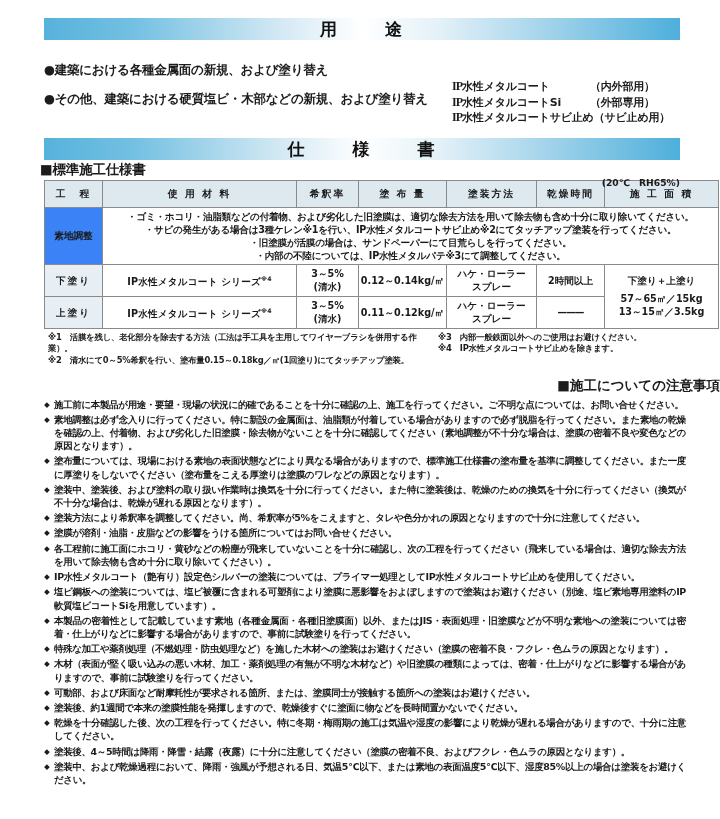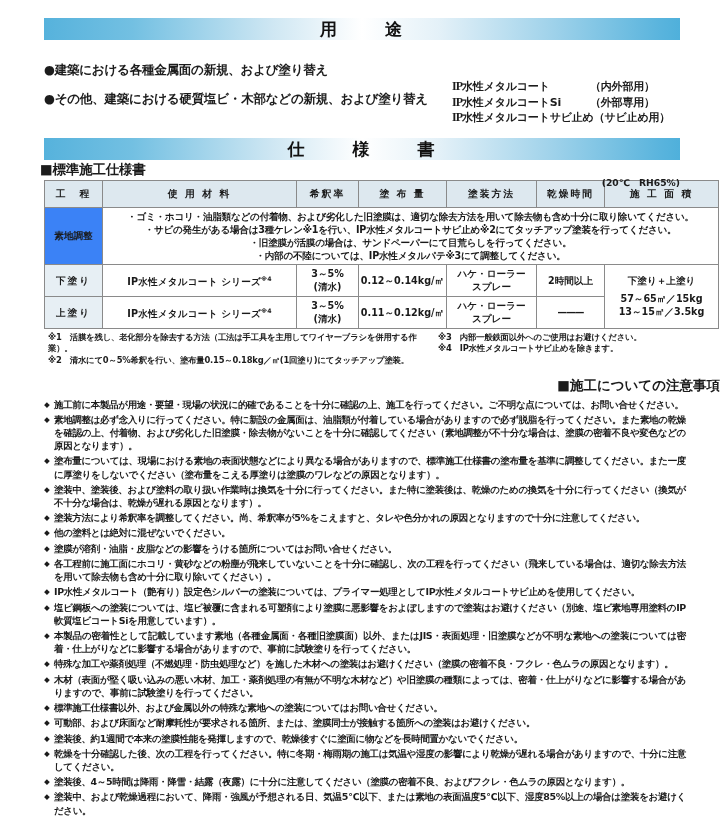--- a/index.html
+++ b/index.html
@@ -257,29 +257,27 @@
     </div>
   </div>
 
   <div class="prec-head">■施工についての注意事項</div>
   <ul class="prec">
     <li>施工前に本製品が用途・要望・現場の状況に的確であることを十分に確認の上、施工を行ってください。ご不明な点については、お問い合せください。</li>
     <li>素地調整は必ず念入りに行ってください。特に新設の金属面は、油脂類が付着している場合がありますので必ず脱脂を行ってください。また素地の乾燥を確認の上、付着物、および劣化した旧塗膜・除去物がないことを十分に確認してください（素地調整が不十分な場合は、塗膜の密着不良や変色などの原因となります）。</li>
     <li>塗布量については、現場における素地の表面状態などにより異なる場合がありますので、標準施工仕様書の塗布量を基準に調整してください。また一度に厚塗りをしないでください（塗布量をこえる厚塗りは塗膜のワレなどの原因となります）。</li>
     <li>塗装中、塗装後、および塗料の取り扱い作業時は換気を十分に行ってください。また特に塗装後は、乾燥のための換気を十分に行ってください（換気が不十分な場合は、乾燥が遅れる原因となります）。</li>
     <li>塗装方法により希釈率を調整してください。尚、希釈率が5%をこえますと、タレや色分かれの原因となりますので十分に注意してください。</li>
-    <li>他の塗料とは絶対に混ぜないでください。</li>
     <li>塗膜が溶剤・油脂・皮脂などの影響をうける箇所についてはお問い合せください。</li>
     <li>各工程前に施工面にホコリ・黄砂などの粉塵が飛来していないことを十分に確認し、次の工程を行ってください（飛来している場合は、適切な除去方法を用いて除去物も含め十分に取り除いてください）。</li>
     <li>IP水性メタルコート（艶有り）設定色シルバーの塗装については、プライマー処理としてIP水性メタルコートサビ止めを使用してください。</li>
     <li>塩ビ鋼板への塗装については、塩ビ被覆に含まれる可塑剤により塗膜に悪影響をおよぼしますので塗装はお避けください（別途、塩ビ素地専用塗料のIP軟質塩ビコートSiを用意しています）。</li>
     <li>本製品の密着性として記載しています素地（各種金属面・各種旧塗膜面）以外、またはJIS・表面処理・旧塗膜などが不明な素地への塗装については密着・仕上がりなどに影響する場合がありますので、事前に試験塗りを行ってください。</li>
     <li>特殊な加工や薬剤処理（不燃処理・防虫処理など）を施した木材への塗装はお避けください（塗膜の密着不良・フクレ・色ムラの原因となります）。</li>
     <li>木材（表面が堅く吸い込みの悪い木材、加工・薬剤処理の有無が不明な木材など）や旧塗膜の種類によっては、密着・仕上がりなどに影響する場合がありますので、事前に試験塗りを行ってください。</li>
-    <li>標準施工仕様書以外、および金属以外の特殊な素地への塗装についてはお問い合せください。</li>
     <li>可動部、および床面など耐摩耗性が要求される箇所、または、塗膜同士が接触する箇所への塗装はお避けください。</li>
     <li>塗装後、約1週間で本来の塗膜性能を発揮しますので、乾燥後すぐに塗面に物などを長時間置かないでください。</li>
     <li>乾燥を十分確認した後、次の工程を行ってください。特に冬期・梅雨期の施工は気温や湿度の影響により乾燥が遅れる場合がありますので、十分に注意してください。</li>
     <li>塗装後、4～5時間は降雨・降雪・結露（夜露）に十分に注意してください（塗膜の密着不良、およびフクレ・色ムラの原因となります）。</li>
     <li>塗装中、および乾燥過程において、降雨・強風が予想される日、気温5℃以下、または素地の表面温度5℃以下、湿度85%以上の場合は塗装をお避けください。</li>
 
   </ul>
 
 </div>
 

